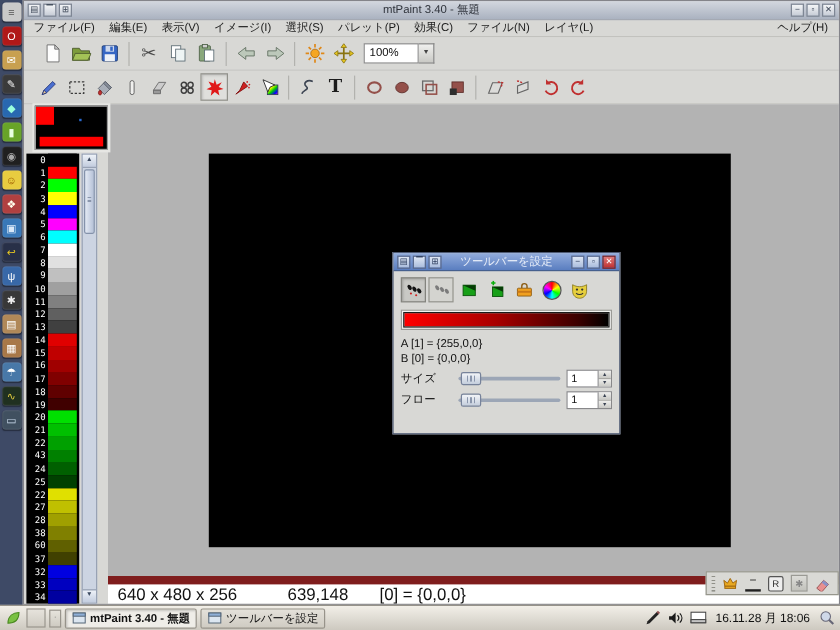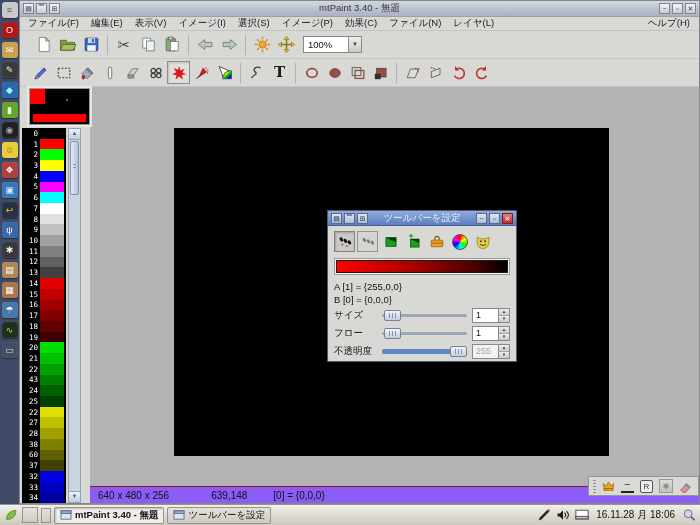--- a/index.html
+++ b/index.html
@@ -62,22 +62,22 @@
   .scroll-btn.bottom{border-top:1px solid #98a2b4;border-bottom:none}
   .scroll-handle{height:52px;margin:1px;background:linear-gradient(90deg,#e4eaf4,#b6c2d8);
                  border:1px solid #8492aa;border-radius:2px;position:relative}
   .scroll-handle:after{content:"";position:absolute;left:2px;right:2px;top:22px;height:6px;
       background:repeating-linear-gradient(#8a96ac 0 1px,transparent 1px 3px)}
   .scroll-space{flex:1}
   .right-col{flex:1;display:flex;flex-direction:column;min-width:0}
   .workspace{flex:1;background:#b3b3b3;position:relative;min-height:0}
   .canvas-img{position:absolute;left:84px;top:41px;width:435px;height:328px}
   
-  .statusbar{height:16px;flex:none;background:#8b5cf6;border-top:1px solid #7f1d1d;display:flex;
-             align-items:center;font-size:10px;color:#111}
+  .statusbar{height:16px;flex:none;background:#ffffff;border-top:7px solid #7f1d1d;display:flex;
+             align-items:center;font-size:14px;color:#111}
   .sb-geometry{margin-left:8px}
   .sb-mem{margin-left:42px}
   .sb-pixel{margin-left:26px}
   
   .dlg{position:absolute;left:327px;top:210px;width:190px;height:152px;z-index:5;
        border:1px solid #4e5a74;box-sizing:border-box;display:flex;flex-direction:column;background:#d8d8d5;
        box-shadow:1px 2px 4px #0008}
   .dlg .titlebar{height:14px;background:linear-gradient(#92acdc,#5a7ec0);border-bottom:1px solid #46untz}
   .dlg .titlebar{border-bottom:1px solid #46608e}
   .dlg .wbtn{border-color:#5a6a8c;background:linear-gradient(#dfe7f4,#a9bcdc);color:#2c3c5c}
@@ -174,21 +174,21 @@
       <div class="wbtn">✕</div>
     </div>
   </div>
 
   <div class="menubar" id="menubar">
       <span class="menu-item">ファイル(F)</span>
       <span class="menu-item">編集(E)</span>
       <span class="menu-item">表示(V)</span>
       <span class="menu-item">イメージ(I)</span>
       <span class="menu-item">選択(S)</span>
-      <span class="menu-item">イメージ(P)</span>
+      <span class="menu-item">パレット(P)</span>
       <span class="menu-item">効果(C)</span>
       <span class="menu-item">ファイル(N)</span>
       <span class="menu-item">レイヤ(L)</span>
       <span class="menu-help">ヘルプ(H)</span>
     </div>
 
   <div class="toolbar t1" id="toolbar1">
       <div class="tbtn">
         <svg viewBox="0 0 24 24">
           <path d="M6 2h9l5 5v15H6z" fill="#fdfdfd" stroke="#666"></path>
@@ -652,34 +652,20 @@
             <div class="sl-handle" style="left: calc(3% - 0.51px);"></div>
           </div>
           <div class="spin">
             <span class="spin-val">1</span>
             <span class="spin-arr">
               <span class="spin-b">▲</span>
               <span class="spin-b">▼</span>
             </span>
           </div>
         </div>
-        <div class="slider-row">
-          <span class="sl-label">不透明度</span>
-          <div class="sl-track">
-            <div class="sl-groove filled"></div>
-            <div class="sl-handle" style="left: calc(100% - 17px);"></div>
-          </div>
-          <div class="spin dis">
-            <span class="spin-val">255</span>
-            <span class="spin-arr">
-              <span class="spin-b">▲</span>
-              <span class="spin-b">▼</span>
-            </span>
-          </div>
-        </div>
       </div>
   </div>
 </div>
 
 <div class="tray" id="tray">
   <div class="tray-handle"></div>
 <div class="tray-ico">
       <svg viewBox="0 0 16 16">
         <path d="M2.5 10.5L1.5 4.5l3.7 2.8L8 2.5l2.8 4.8 3.7-2.8-1 6z" fill="#e8a820" stroke="#a06810"></path>
         <rect x="2.5" y="10.5" width="11" height="2.2" fill="#e8a820" stroke="#a06810"></rect>

